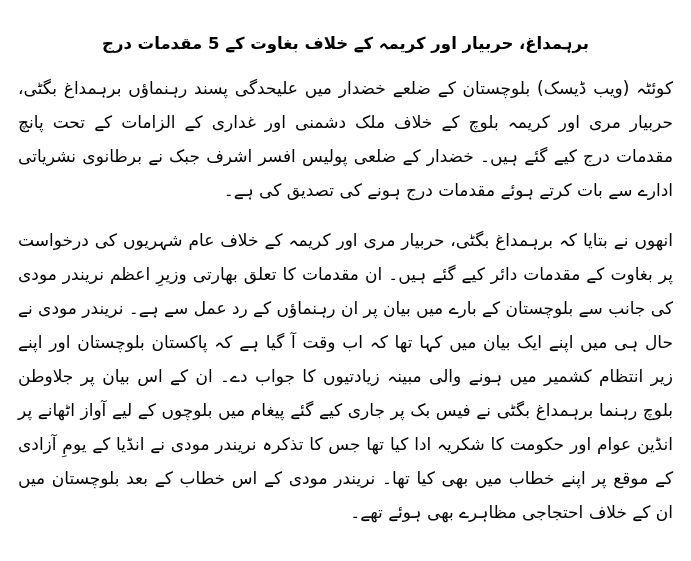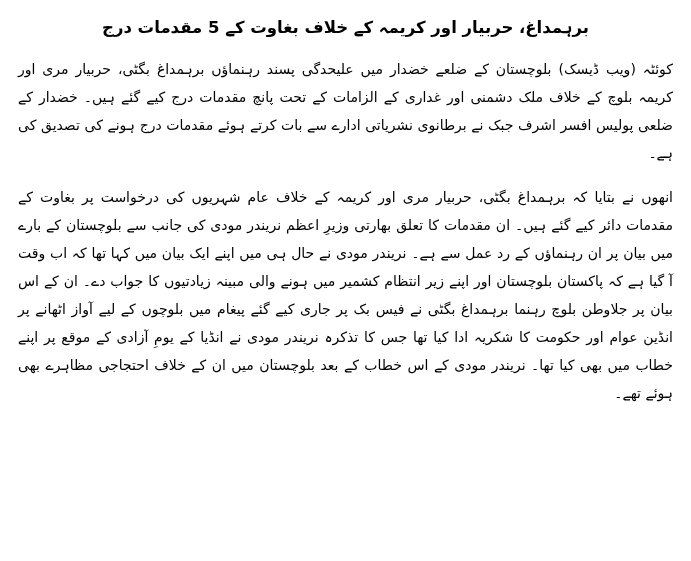--- a/index.html
+++ b/index.html
@@ -12,38 +12,38 @@
     height: 561px;
     overflow: hidden;
     font-family: "DejaVu Sans", "Liberation Sans", sans-serif;
     color: #000000;
   }
   .page {
     position: relative;
     width: 691px;
     height: 561px;
     box-sizing: border-box;
-    padding: 8px 18px 8px 18px;
+    padding: 24px 18px 8px 18px;
     background: #ffffff;
   }
   .article {
     direction: rtl;
     text-align: justify;
     text-justify: inter-word;
   }
   .headline {
     font-size: 16.5px;
     font-weight: bold;
     line-height: 1.75;
     text-align: center;
     margin: 6px 0 12px 0;
     letter-spacing: 0.2px;
   }
   .para {
-    font-size: 14px;
+    font-size: 17px;
     line-height: 2.0;
     margin: 0 0 14px 0;
     text-align: justify;
     text-align-last: right;
   }
   .para.first {
     margin-bottom: 16px;
   }
   .para.last {
     margin-bottom: 0;

